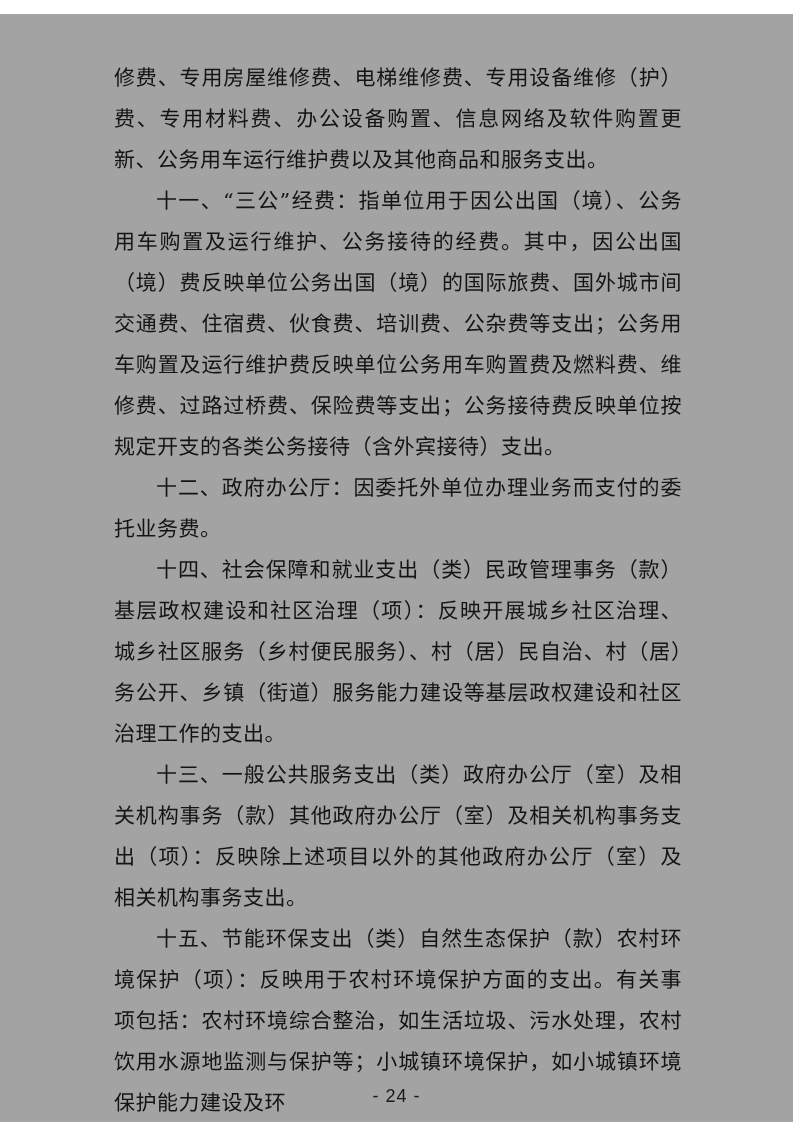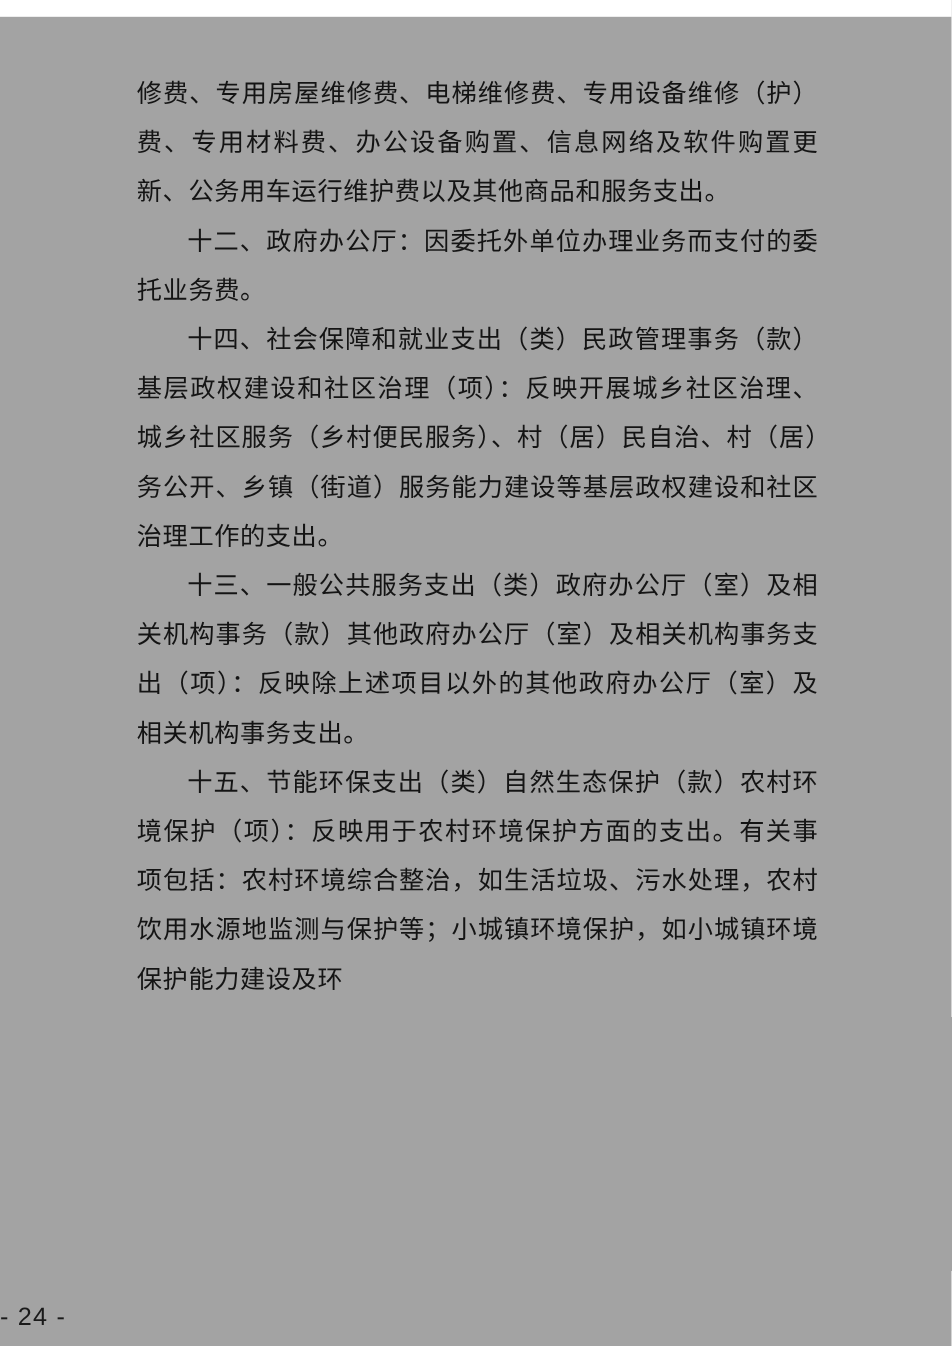--- a/index.html
+++ b/index.html
@@ -37,32 +37,34 @@
     text-indent: 2em;
   }
   .doc-body p.no-indent {
     text-indent: 0;
   }
   .page-footer {
     position: absolute;
     left: 0;
     right: 0;
     top: 1072px;
+    text-align: center;
     font-family: "Liberation Sans", "DejaVu Sans", sans-serif;
-    font-size: 21px;
+    font-size: 18px;
     color: #1a1a1a;
     letter-spacing: 1px;
   }
 </style>
 </head>
 <body>
 
 <div class="page">
   <div class="doc-body">
     <p class="no-indent">修费、专用房屋维修费、电梯维修费、专用设备维修（护）费、专用材料费、办公设备购置、信息网络及软件购置更新、公务用车运行维护费以及其他商品和服务支出。</p>
+    <p class="indent">十一、“三公”经费：指单位用于因公出国（境）、公务用车购置及运行维护、公务接待的经费。其中，因公出国（境）费反映单位公务出国（境）的国际旅费、国外城市间交通费、住宿费、伙食费、培训费、公杂费等支出；公务用车购置及运行维护费反映单位公务用车购置费及燃料费、维修费、过路过桥费、保险费等支出；公务接待费反映单位按规定开支的各类公务接待（含外宾接待）支出。</p>
     <p class="indent">十二、政府办公厅：因委托外单位办理业务而支付的委托业务费。</p>
     <p class="indent">十四、社会保障和就业支出（类）民政管理事务（款）基层政权建设和社区治理（项）：反映开展城乡社区治理、城乡社区服务（乡村便民服务）、村（居）民自治、村（居）务公开、乡镇（街道）服务能力建设等基层政权建设和社区治理工作的支出。</p>
     <p class="indent">十三、一般公共服务支出（类）政府办公厅（室）及相关机构事务（款）其他政府办公厅（室）及相关机构事务支出（项）：反映除上述项目以外的其他政府办公厅（室）及相关机构事务支出。</p>
     <p class="indent">十五、节能环保支出（类）自然生态保护（款）农村环境保护（项）：反映用于农村环境保护方面的支出。有关事项包括：农村环境综合整治，如生活垃圾、污水处理，农村饮用水源地监测与保护等；小城镇环境保护，如小城镇环境保护能力建设及环</p>
   </div>
 
   <div class="page-footer">
     <span>- 24 -</span>
   </div>
 </div>

